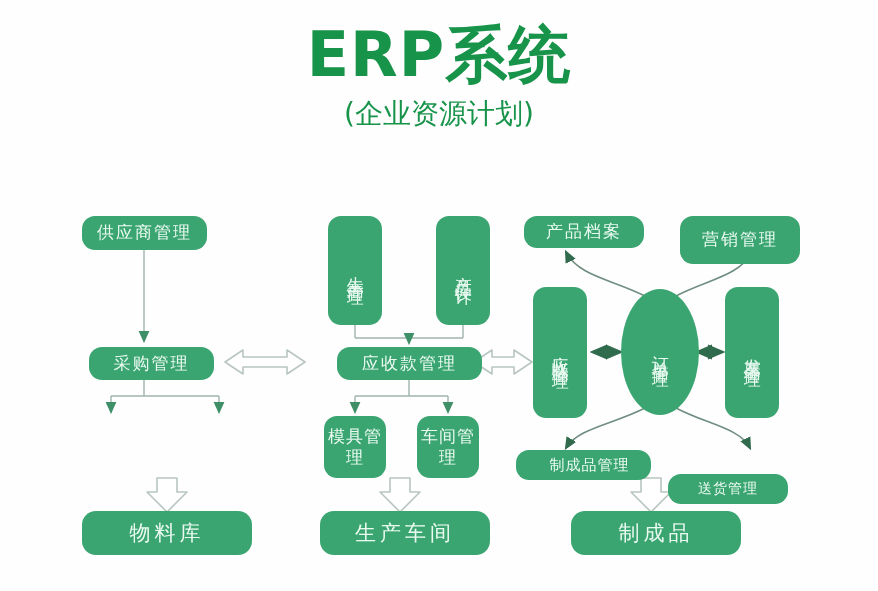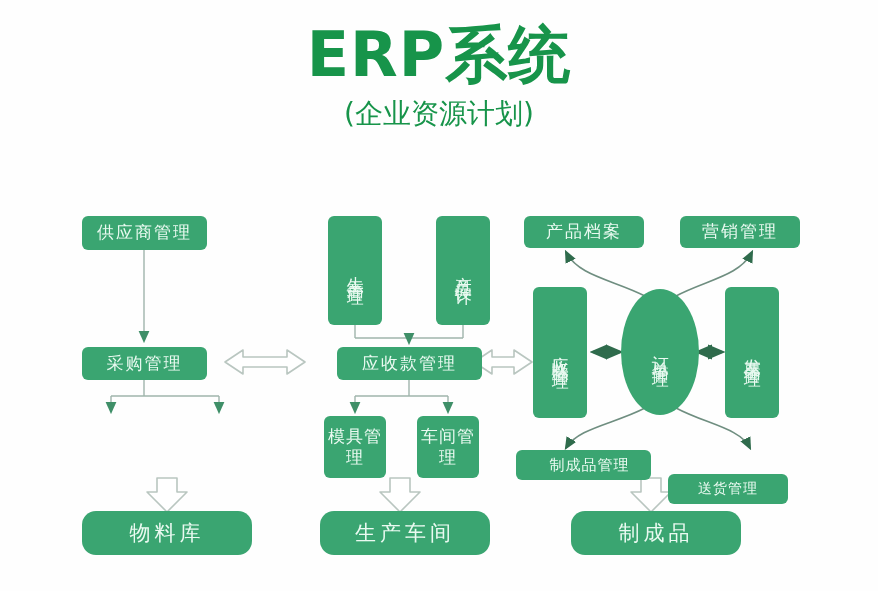--- a/index.html
+++ b/index.html
@@ -48,21 +48,21 @@
     color: #eafaf1;
     display: flex;
     align-items: center;
     justify-content: center;
     text-align: center;
     box-sizing: border-box;
     font-size: 17px;
     letter-spacing: 2px;
     line-height: 1.25;
   }
-  .node.sharp { border-radius: 6px; }
+  .node.sharp { border-radius: 13px; }
   .node.round { border-radius: 14px; font-size: 21px; letter-spacing: 4px; }
   .node.vertical {
     writing-mode: vertical-rl;
     text-orientation: upright;
     letter-spacing: 4px;
     font-size: 17px;
   }
   .node.ellipse {
     border-radius: 50%;
     writing-mode: vertical-rl;
@@ -165,41 +165,41 @@
       <path d="M676,408 C706,424 740,428 750,448" fill="none" stroke="#6f8e80" stroke-width="1.6" marker-end="url(#ahs)"></path>
     </g>
 
     <g>
       <path d="M641,478 L641,492 L631,492 L651,512 L671,492 L661,492 L661,478 z" fill="#ffffff" stroke="#b9c6c0" stroke-width="1.6" stroke-linejoin="round"></path>
     </g>
   </svg>
 
   <div class="node sharp" style="left:82px;  top:216px; width:125px; height:34px;">供应商管理</div>
 
-  <div class="node sharp" style="left:82px;  top:347px; width:125px; height:33px;">采购管理</div>
+  <div class="node sharp" style="left:89px;  top:347px; width:125px; height:33px;">采购管理</div>
 
 
 
   <div class="node round" style="left:82px;  top:511px; width:170px; height:44px;">物料库</div>
 
   <div class="node sharp vertical" style="left:328px; top:216px; width:54px;  height:109px;">生产管理</div>
 
   <div class="node sharp vertical" style="left:436px; top:216px; width:54px;  height:109px;">产品设计</div>
 
   <div class="node sharp" style="left:337px; top:347px; width:145px; height:33px;">应收款管理</div>
 
   <div class="node sharp" style="left:324px; top:416px; width:62px;  height:62px; letter-spacing:1px;">模具管理</div>
 
   <div class="node sharp" style="left:417px; top:416px; width:62px;  height:62px; letter-spacing:1px;">车间管理</div>
 
   <div class="node round" style="left:320px; top:511px; width:170px; height:44px;">生产车间</div>
 
   <div class="node sharp" style="left:524px; top:216px; width:120px; height:32px;">产品档案</div>
 
-  <div class="node sharp" style="left:680px; top:216px; width:120px; height:32px;">营销管理</div>
+  <div class="node sharp" style="left:680px; top:216px; width:120px; height:48px;">营销管理</div>
 
   <div class="node sharp vertical" style="left:533px; top:287px; width:54px;  height:131px;">应收款管理</div>
 
   <div class="node ellipse" style="left:621px; top:289px; width:78px;  height:126px;">订单管理</div>
 
   <div class="node sharp vertical" style="left:725px; top:287px; width:54px;  height:131px;">发票管理</div>
 
   <div class="node sharp" style="left:516px; top:450px; width:135px; height:30px; font-size:15px; letter-spacing:1px;padding-left:12px;">制成品管理</div>
 
   <div class="node sharp" style="left:668px; top:450px; width:120px; height:30px; font-size:14px; letter-spacing:1px;margin-top:24px;">送货管理</div>

